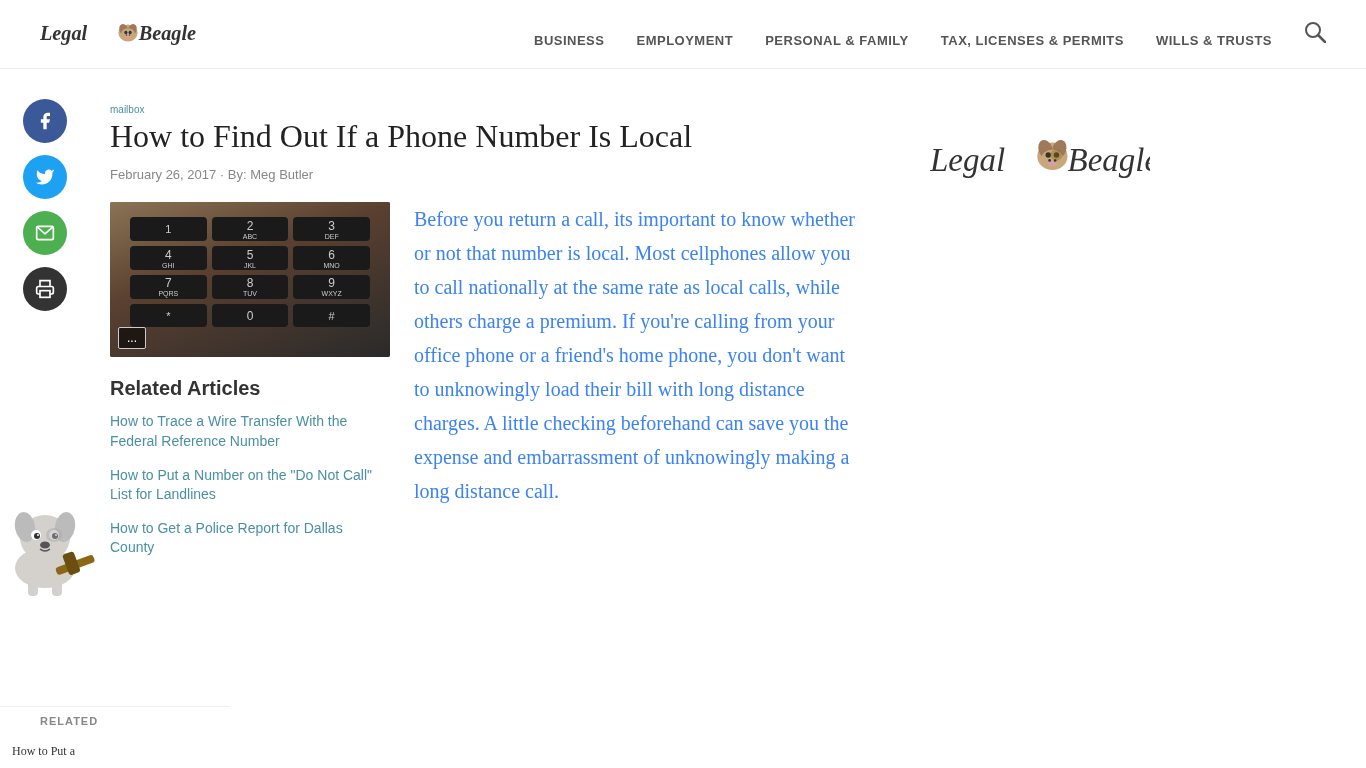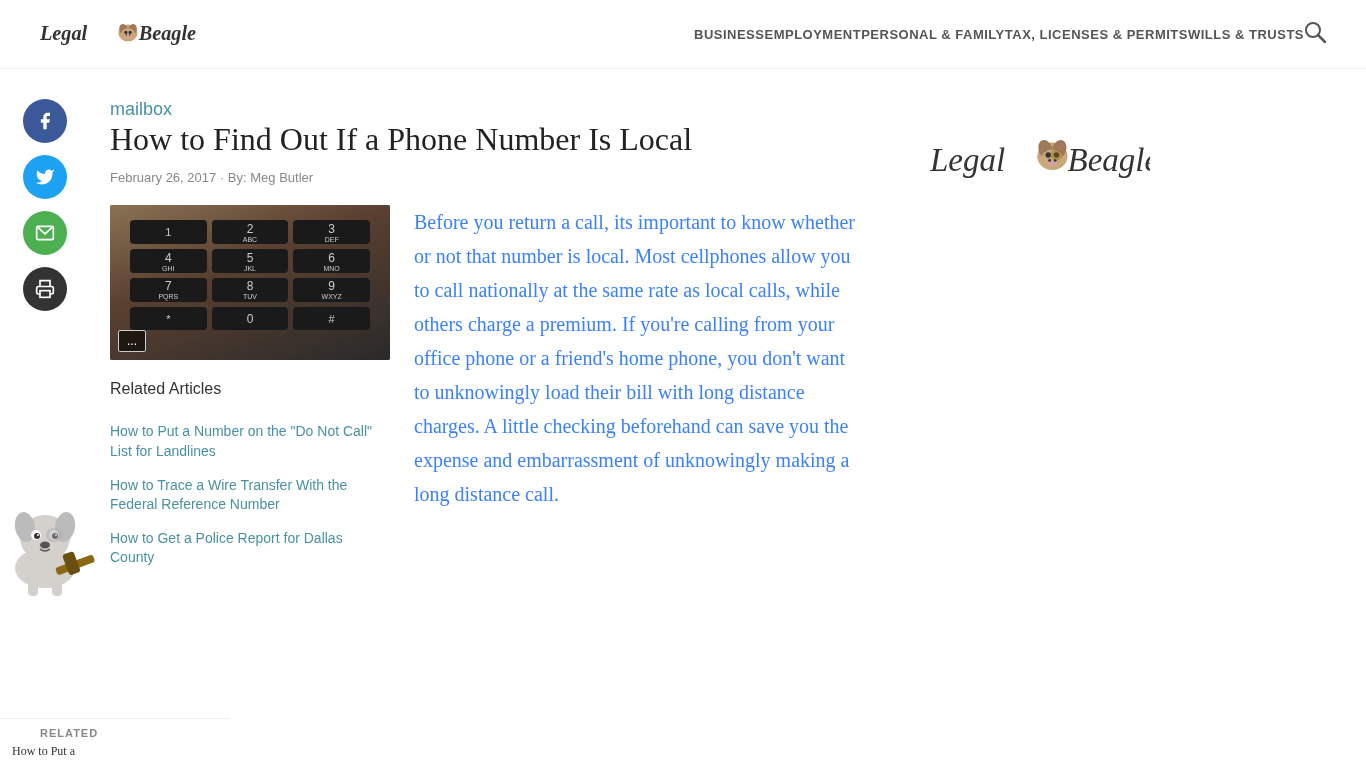--- a/index.html
+++ b/index.html
@@ -19,21 +19,22 @@
       font-size: 28px;
       font-weight: bold;
       color: #333;
       display: flex;
       align-items: center;
       gap: 4px;
       text-decoration: none;
     }
     .nav {
       display: flex;
-      align-items: center;
+      align-items: flex-end;
+      gap: 32px;
     }
     .nav a {
       text-decoration: none;
       color: #555;
       font-family: Arial, sans-serif;
       font-size: 13px;
       font-weight: 600;
       letter-spacing: 0.5px;
       text-transform: uppercase;
     }
@@ -82,21 +83,21 @@
 
     
     .article-area {
       flex: 1;
       padding: 30px 30px 30px 20px;
       max-width: 800px;
     }
     .breadcrumb {
       color: #4a90a4;
       font-family: Arial, sans-serif;
-      font-size: 18px;
+      font-size: 10px;
       margin-bottom: 10px;
       text-decoration: none;
     }
     .article-title {
       font-size: 32px;
       font-weight: normal;
       color: #222;
       margin-bottom: 12px;
       font-family: Georgia, serif;
       line-height: 1.2;
@@ -135,23 +136,23 @@
       border: 1px solid #ccc;
       padding: 3px 8px;
       font-size: 12px;
       cursor: pointer;
       border-radius: 2px;
     }
     .related-articles {
       margin-top: 20px;
     }
     .related-title {
-      font-weight: normal;
-      font-size: 16px;
-      margin-bottom: 24px;
+      font-weight: bold;
+      font-size: 20px;
+      margin-bottom: 12px;
       font-family: Arial, sans-serif;
       color: #333;
     }
     .related-articles a {
       display: block;
       color: #4a90a4;
       font-family: Arial, sans-serif;
       font-size: 14px;
       text-decoration: none;
       margin-bottom: 14px;
@@ -188,21 +189,21 @@
       border-top: 1px solid #eee;
       padding: 8px 12px;
     }
     .bottom-related .related-label {
       font-family: Arial, sans-serif;
       font-size: 11px;
       font-weight: bold;
       color: #888;
       text-transform: uppercase;
       letter-spacing: 1px;
-      margin-bottom: 4px;
+      margin-bottom: 16px;
       padding-left: 28px;
     }
     .bottom-related .related-text {
       font-family: Liberation Serif, serif;
       font-size: 12px;
       color: #333;
       line-height: 1.4;
     }
 
     
@@ -365,22 +366,22 @@
               </div>
             <div style="background:#1a1a1a;border-radius:4px;display:flex;align-items:center;justify-content:center;color:#ccc;font-size:11px;font-family:Arial;">*</div>
             <div style="background:#1a1a1a;border-radius:4px;display:flex;align-items:center;justify-content:center;color:#ccc;font-size:12px;font-family:Arial;">0</div>
             <div style="background:#1a1a1a;border-radius:4px;display:flex;align-items:center;justify-content:center;color:#ccc;font-size:11px;font-family:Arial;">#</div>
           </div>
           <button class="image-caption-btn">...</button>
         </div>
 
         <div class="related-articles">
           <div class="related-title">Related Articles</div>
+          <a href="#">How to Trace a Wire Transfer With the Federal Reference Number</a>
           <a href="#">How to Put a Number on the "Do Not Call" List for Landlines</a>
-          <a href="#">How to Trace a Wire Transfer With the Federal Reference Number</a>
           <a href="#">How to Get a Police Report for Dallas County</a>
         </div>
       </div>
 
       <div class="article-text">Before you return a call, its important to know whether or not that number is local. Most cellphones allow you to call nationally at the same rate as local calls, while others charge a premium. If you're calling from your office phone or a friend's home phone, you don't want to unknowingly load their bill with long distance charges. A little checking beforehand can save you the expense and embarrassment of unknowingly making a long distance call.</div>
     </div>
   </div>
 
   <div class="right-sidebar">
     <div class="lb-logo-large">

